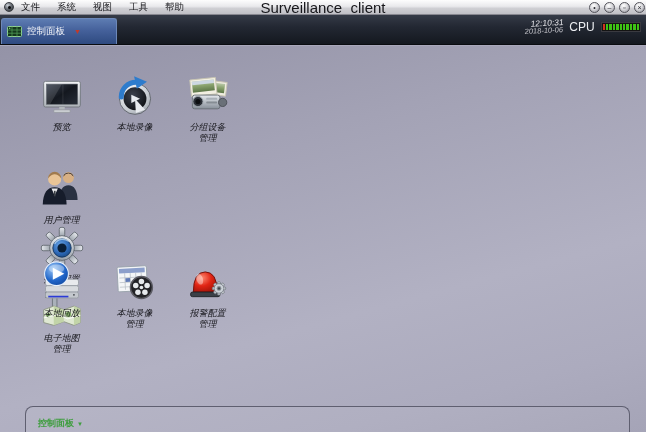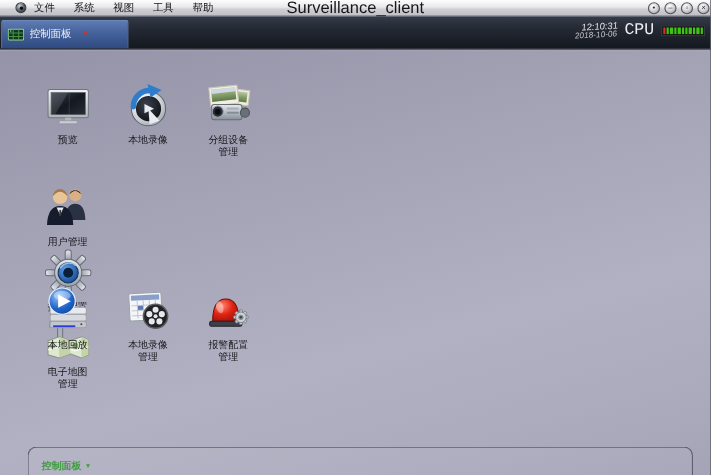--- a/index.html
+++ b/index.html
@@ -7,21 +7,21 @@
   .window{
     position:relative;width:646px;height:432px;overflow:hidden;
     font-family:"Liberation Sans","DejaVu Sans",sans-serif;
     background:#a9a8bb;
   }
   
   .menubar{
     position:absolute;top:0;left:0;right:0;height:15px;
     background:linear-gradient(180deg,#fdfdfd 0%,#e9e9ec 45%,#cfcfd3 60%,#c0c0c6 100%);
     border-bottom:1px solid #87878f;
-    display:flex;align-items:center;padding-left:13px;
+    display:flex;align-items:center;padding-left:3px;
     font-size:9.5px;color:#141418;
   }
   .appicon{
     width:10px;height:10px;border-radius:50%;margin:0 7px 0 1px;
     background:radial-gradient(circle at 35% 30%,#cdd2d8 0%,#6b7077 45%,#1d2025 100%);
     border:1px solid #3a3d42;position:relative;flex:0 0 auto;
   }
   .appicon::after{content:"";position:absolute;left:3px;top:3px;width:3px;height:3px;border-radius:50%;background:#0a0b0d;}
   .menu-item{margin-right:17px;cursor:default;}
   .win-title{
@@ -51,41 +51,41 @@
   .tab-arrow{margin-left:9px;font-size:7px;color:#c23a2a;line-height:1;}
   .tab-info{
     position:absolute;right:5px;top:4px;display:flex;align-items:center;gap:6px;
   }
   .clock{
     text-align:right;color:#e4e4e8;line-height:8px;
     transform:rotate(-3deg) skewX(-8deg);
   }
   .clock .time{font-size:8.5px;}
   .clock .date{font-size:7.5px;color:#c2c2c8;}
-  .cpu-label{font-size:15px;color:#eceef2;font-family:Liberation Mono, monospace;}
+  .cpu-label{font-size:12px;color:#eceef2;}
   .cpu-meter{
     display:flex;gap:1px;align-items:stretch;height:10px;
     background:#141414;border:1px solid #3a3a40;padding:1px;
   }
   .cpu-meter i{width:2.4px;display:block;}
   
   .main{
     position:absolute;top:46px;left:0;right:0;bottom:0;
     background:linear-gradient(165deg,#9493a7 0%,#a3a2b5 30%,#b2b1c3 65%,#acabbe 85%,#a5a4b7 100%);
   }
   .icon-row{position:absolute;left:25px;display:flex;}
   .row-0{top:28px;}
   .row-1{top:121px;flex-direction:column;}
   .row-2{top:214px;}
   .cell{width:73px;display:flex;flex-direction:column;align-items:center;cursor:pointer;}
   .cell .icon{width:46px;height:44px;flex:0 0 auto;}
   .cell .icon svg{width:100%;height:100%;display:block;}
   .cell .label{
     margin-top:4px;font-size:9px;line-height:11px;color:#17171c;
-    text-align:center;white-space:pre-line;
+    text-align:center;white-space:pre-line;font-style:italic;
   }
   .bottom-panel{
     position:absolute;left:25px;right:16px;top:360px;height:40px;
     border:1px solid #5f5f70;border-bottom:none;border-radius:8px 8px 0 0;
     background:rgba(255,255,255,0.05);
   }
   .status-drop{
     position:absolute;left:38px;top:371px;display:flex;align-items:center;gap:3px;cursor:pointer;
   }
   .status-label{font-size:9px;font-weight:bold;color:#3f9e3f;}

